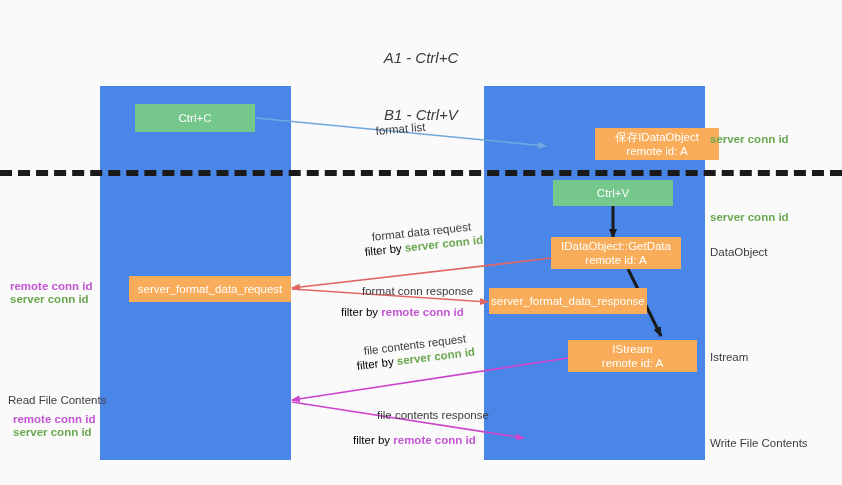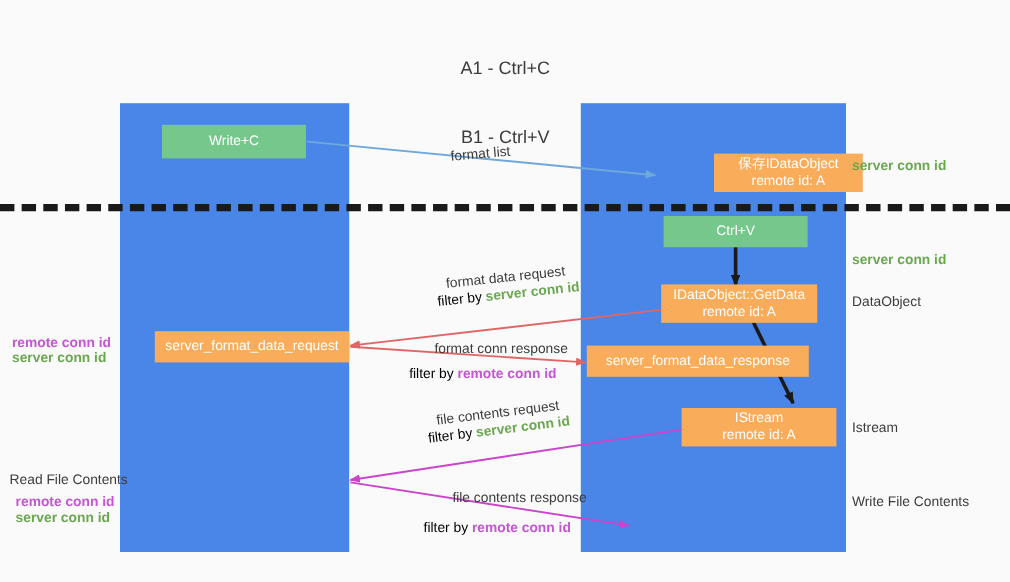--- a/index.html
+++ b/index.html
@@ -22,20 +22,21 @@
   #title {
     position: absolute;
     left: 0;
     top: 10px;
     width: 842px;
     text-align: center;
     color: #3c3c3c;
     font-size: 15px;
     line-height: 19px;
     white-space: pre;
+    font-style: italic;
   }
 
   
   .col-head {
     position: absolute;
     text-align: center;
     color: #3c3c3c;
     font-size: 11.5px;
     line-height: 14px;
     white-space: pre;
@@ -147,42 +148,42 @@
     <line x1="292" y1="289" x2="488" y2="302" stroke="#e06666" stroke-width="1.6" marker-end="url(#ah-red)"></line>
 
     <line x1="568" y1="358" x2="292" y2="400" stroke="#cc44cc" stroke-width="1.6" marker-end="url(#ah-magenta)"></line>
 
     <line x1="292" y1="402" x2="524" y2="438" stroke="#cc44cc" stroke-width="1.6" marker-end="url(#ah-magenta)"></line>
   </svg>
 
   <div id="divider"></div>
 
   <div class="box green" style="left:135px; top:104px; width:120px; height:28px;">
-    <span>Write+C</span>
+    <span>Ctrl+C</span>
   </div>
 
   <div class="box orange" style="left:551px; top:128px; width:124px; height:32px;margin-left:44px;">
     <span>保存IDataObject</span>
     <span>remote id: A</span>
   </div>
 
   <div class="box green" style="left:553px; top:180px; width:120px; height:26px;">
     <span>Ctrl+V</span>
   </div>
 
   <div class="box orange" style="left:551px; top:237px; width:130px; height:32px;">
     <span>IDataObject::GetData</span>
     <span>remote id: A</span>
   </div>
 
   <div class="box orange" style="left:129px; top:276px; width:162px; height:26px;">
     <span>server_format_data_request</span>
   </div>
 
-  <div class="box orange" style="left:489px; top:288px; width:185px; height:26px;">
+  <div class="box orange" style="left:489px; top:288px; width:158px; height:26px;">
     <span>server_format_data_response</span>
   </div>
 
   <div class="box orange" style="left:568px; top:340px; width:129px; height:32px;">
     <span>IStream</span>
     <span>remote id: A</span>
   </div>
 
 
 
@@ -197,21 +198,21 @@
   <div class="lbl dark rot" style="left:363px; top:344px; transform:rotate(-7deg);">file contents request</div>
   <div class="lbl rot" style="left:356px; top:359px; transform:rotate(-7deg);"><span>filter by </span><span class="green-in">server conn id</span></div>
 
   <div class="lbl dark" style="left:377px; top:408px;">file contents response</div>
   <div class="lbl" style="left:353px; top:433px;"><span>filter by </span><span class="purple-in">remote conn id</span></div>
 
   <div class="lbl green" style="left:710px; top:132px;">server conn id</div>
   <div class="lbl green" style="left:710px; top:210px;">server conn id</div>
   <div class="lbl dark" style="left:710px; top:245px;">DataObject</div>
   <div class="lbl dark" style="left:710px; top:350px;">Istream</div>
-  <div class="lbl dark" style="left:710px; top:412px;">Write File Contents</div>
+  <div class="lbl dark" style="left:710px; top:436px;">Write File Contents</div>
 
   <div class="lbl purple" style="left:10px; top:279px;">remote conn id</div>
   <div class="lbl green" style="left:10px; top:292px;">server conn id</div>
 
   <div class="lbl dark" style="left:8px; top:393px;">Read File Contents</div>
   <div class="lbl purple" style="left:13px; top:412px;">remote conn id</div>
   <div class="lbl green" style="left:13px; top:425px;">server conn id</div>
 
 </div>
 

